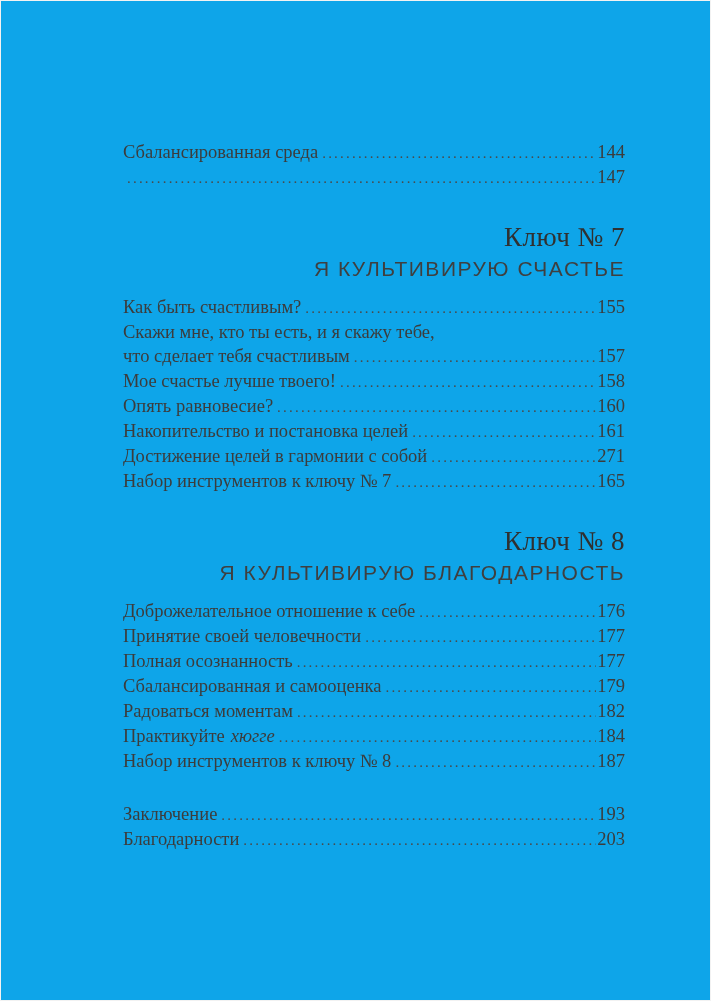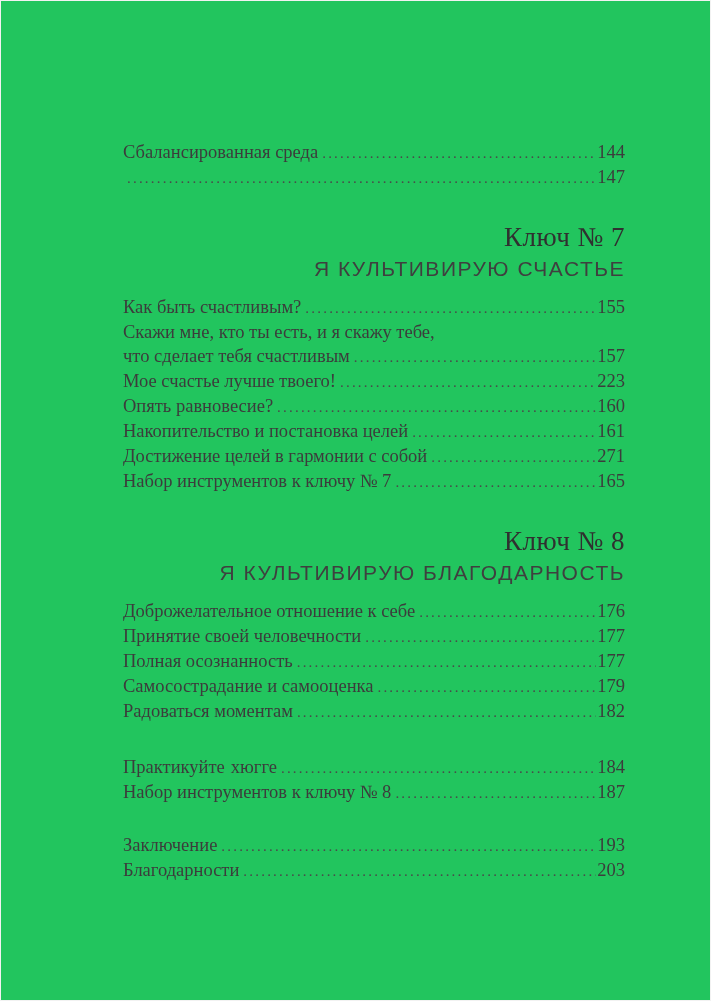--- a/index.html
+++ b/index.html
@@ -1,20 +1,20 @@
 <!DOCTYPE html>
 <html><head>
 <meta charset="utf-8">
 <style>
   html, body { margin: 0; padding: 0; background: #fff; }
   .page {
     position: relative;
     width: 711px;
     height: 1001px;
-    background: #22c55e;
+    background: #0ea5e9;
     box-shadow: inset 0 0 0 1px #f2f2f2;
     font-family: "Liberation Serif", "DejaVu Serif", serif;
     color: #3c3c3c;
     overflow: hidden;
   }
   .toc {
     position: absolute;
     left: 123px;
     top: 140px;
     width: 502px;
@@ -38,21 +38,21 @@
   }
 
   .toc-row {
     display: flex;
     align-items: baseline;
     font-size: 18.5px;
     line-height: 24px;
     color: #3c3c3c;
   }
   .toc-title { flex: 0 0 auto; white-space: pre-wrap; }
-  .toc-italic { margin-left: 6px; margin-top: 31px; }
+  .toc-italic { font-style: italic; margin-left: 6px; }
   .toc-dots {
     flex: 1 1 auto;
     overflow: hidden;
     white-space: nowrap;
     margin: 0 1px 0 4px;
     color: #4a4a4a;
     font-size: 15px;
     letter-spacing: 2.2px;
   }
   .toc-dots::before {
@@ -90,21 +90,21 @@
           <span class="toc-title">Скажи мне, кто ты есть, и я скажу тебе,</span>
         </div>
         <div class="toc-row">
           <span class="toc-title">что сделает тебя счастливым</span>
           <span class="toc-dots"></span>
           <span class="toc-page">157</span>
         </div>
         <div class="toc-row">
           <span class="toc-title">Мое счастье лучше твоего!</span>
           <span class="toc-dots"></span>
-          <span class="toc-page">223</span>
+          <span class="toc-page">158</span>
         </div>
         <div class="toc-row">
           <span class="toc-title">Опять равновесие?</span>
           <span class="toc-dots"></span>
           <span class="toc-page">160</span>
         </div>
         <div class="toc-row">
           <span class="toc-title">Накопительство и постановка целей</span>
           <span class="toc-dots"></span>
           <span class="toc-page">161</span>
@@ -134,21 +134,21 @@
           <span class="toc-title">Принятие своей человечности</span>
           <span class="toc-dots"></span>
           <span class="toc-page">177</span>
         </div>
         <div class="toc-row">
           <span class="toc-title">Полная осознанность</span>
           <span class="toc-dots"></span>
           <span class="toc-page">177</span>
         </div>
         <div class="toc-row">
-          <span class="toc-title">Самосострадание и самооценка</span>
+          <span class="toc-title">Сбалансированная и самооценка</span>
           <span class="toc-dots"></span>
           <span class="toc-page">179</span>
         </div>
         <div class="toc-row">
           <span class="toc-title">Радоваться моментам</span>
           <span class="toc-dots"></span>
           <span class="toc-page">182</span>
         </div>
         <div class="toc-row">
           <span class="toc-title">Практикуйте</span>

